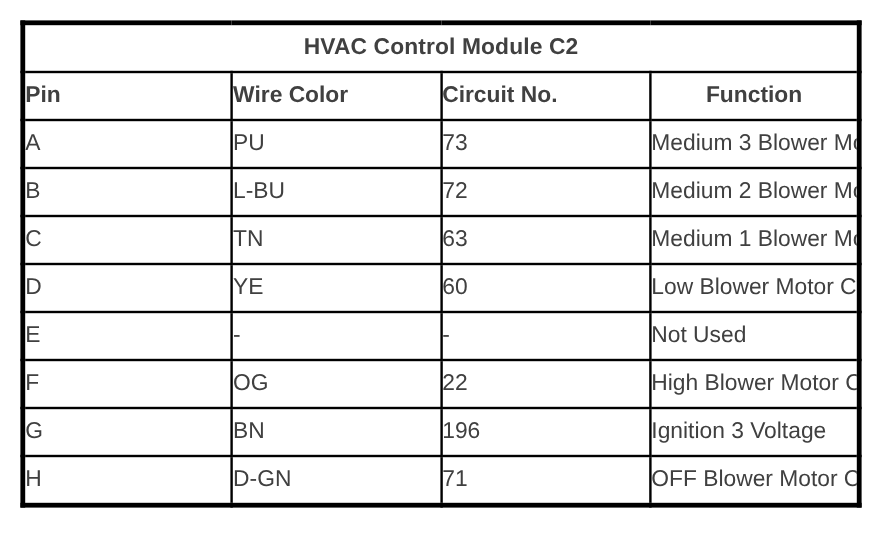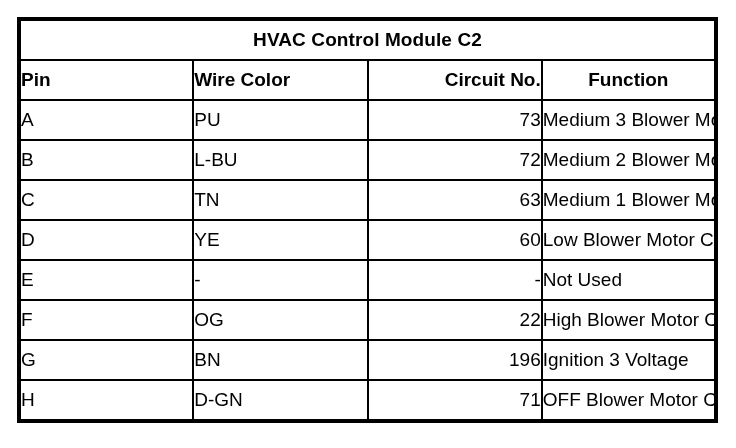--- a/index.html
+++ b/index.html
@@ -26,21 +26,21 @@
     top: 17px;
     width: 701px;
     border-collapse: collapse;
     background: #ffffff;
     table-layout: fixed;
   }
   table.pinout td {
     border: 2px solid #000000;
     padding: 0;
     background: #ffffff;
-    color: #000000;
+    color: #404040;
     font-size: 19px;
     line-height: 1.05;
     height: 38px;
     vertical-align: middle;
     white-space: nowrap;
     overflow: hidden;
   }
   
   table.pinout {
     border: 4px solid #000000;
@@ -53,21 +53,21 @@
     letter-spacing: 0.1px;
   }
   .head-cell {
     text-align: center;
     font-weight: bold;
     font-size: 20px;
     height: 36px;
   }
   .c-pin    { width: 50px;  text-align: left; }
   .c-wire   { width: 142px; text-align: left; }
-  .c-ckt    { width: 138px; text-align: right; }
+  .c-ckt    { width: 138px; text-align: left; }
   .c-func   { width: 363px; text-align: left; padding-left: 7px; margin-left: 33px; }
   .func-head { text-align: center; padding-left: 0; }
 </style>
 </head>
 <body>
 
 <div id="sheet">
 
   <table class="pinout">
     <tbody>

